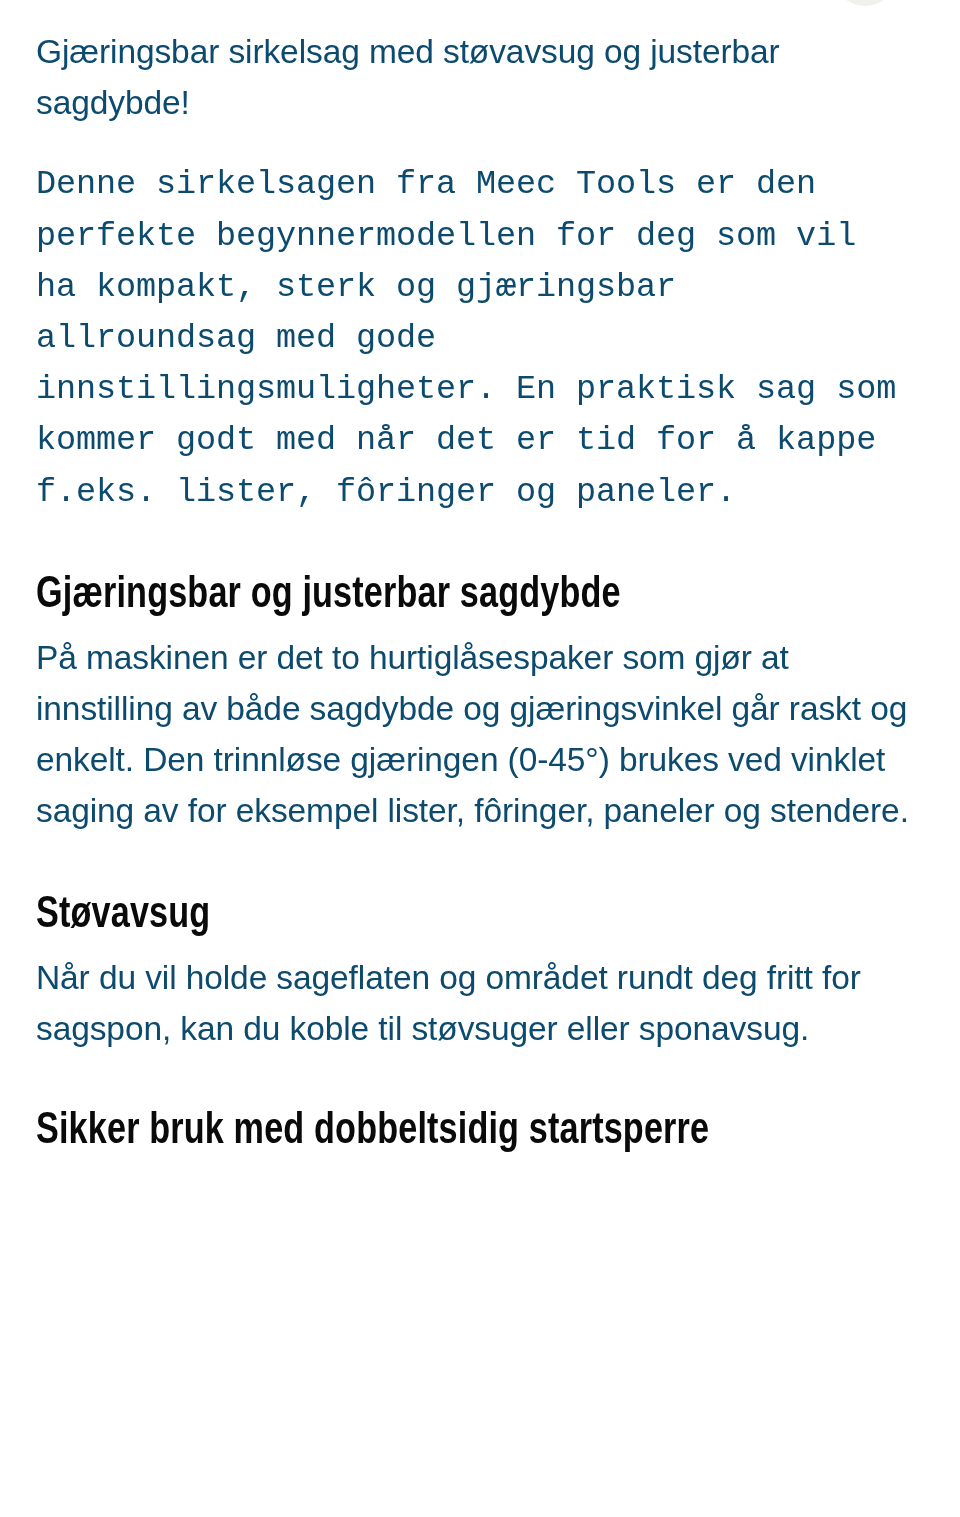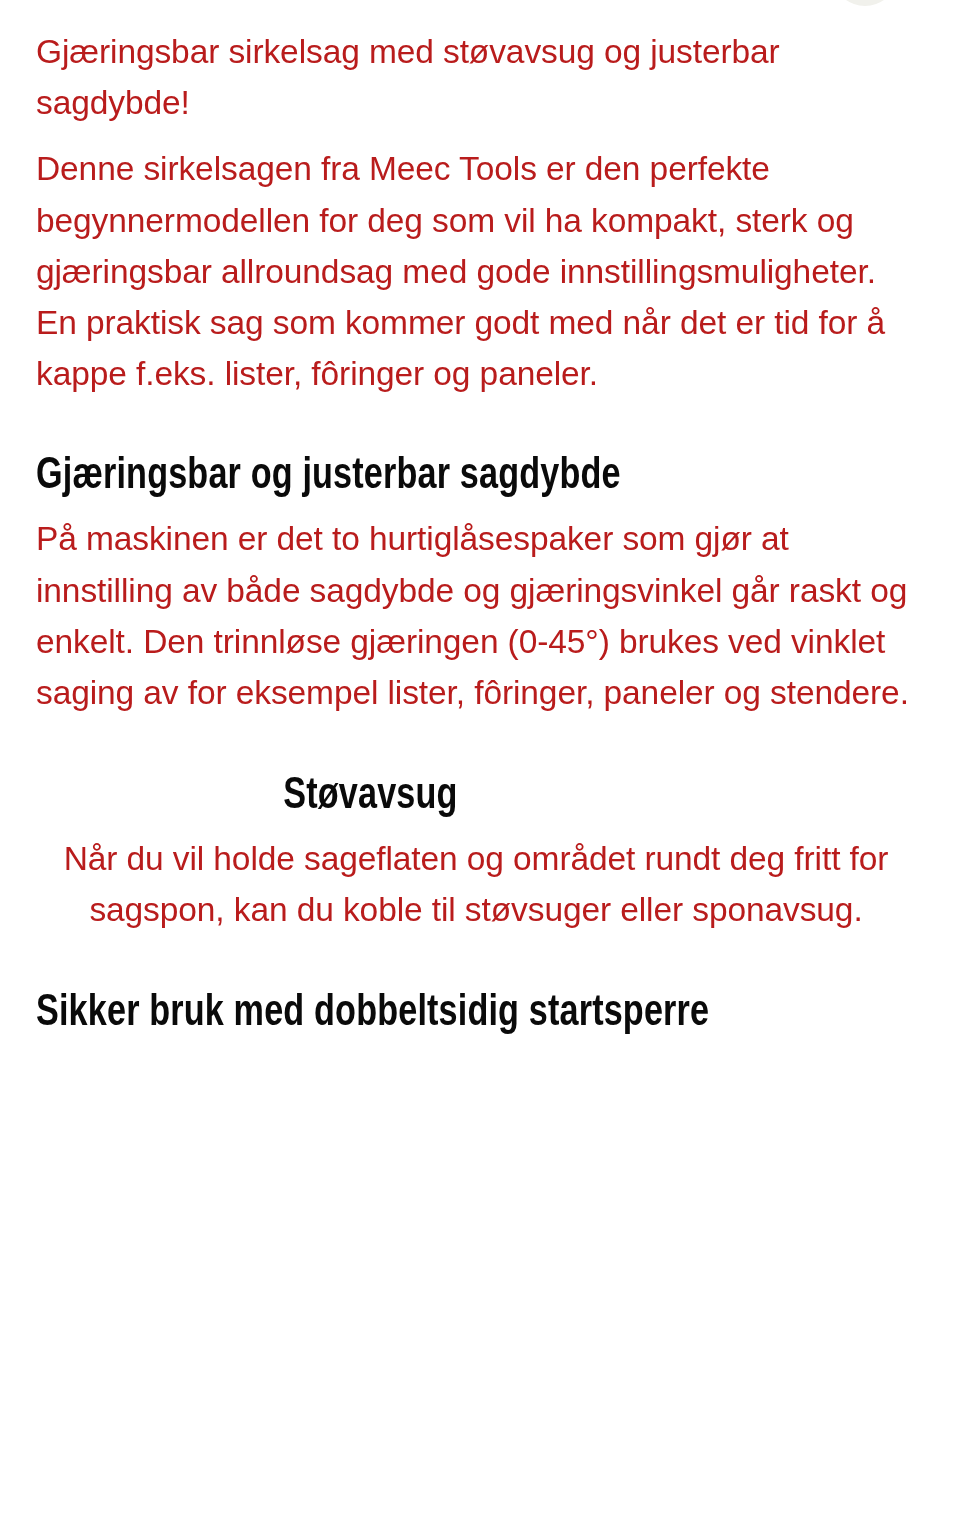--- a/index.html
+++ b/index.html
@@ -26,38 +26,38 @@
     .content {
       position: absolute;
       left: 36px;
       top: 26px;
       width: 880px;
     }
     .para {
       font-size: 33.5px;
       line-height: 51.2px;
       letter-spacing: -0.1px;
-      color: #b91c1c;
+      color: #0c4a6e;
       white-space: normal;
     }
-    .para + .para { margin-top: 15px; }
+    .para + .para { margin-top: 31px; font-family: Liberation Mono, monospace; }
     .heading {
       font-family: "Liberation Sans", "DejaVu Sans", sans-serif;
       font-weight: 700;
       font-size: 45px;
       line-height: 56px;
       color: #0a0a0a;
       transform: scaleX(0.76);
       transform-origin: left center;
       white-space: nowrap;
       letter-spacing: 0.2px;
     }
     .section { margin-top: 46px; }
     .section .para { margin-top: 12px; }
-    .s2 { margin-top: 47px; text-align: center; }
+    .s2 { margin-top: 47px; }
     .s3 { margin-top: 46px; }
   </style>
 </head>
 <body>
 
 <div class="corner-blob"></div>
 
 <main class="content">
   <p class="para">Gjæringsbar sirkelsag med støvavsug og justerbar sagdybde!</p>
   <p class="para">Denne sirkelsagen fra Meec Tools er den perfekte begynnermodellen for deg som vil ha kompakt, sterk og gjæringsbar allroundsag med gode innstillingsmuligheter. En praktisk sag som kommer godt med når det er tid for å kappe f.eks. lister, fôringer og paneler.</p>

